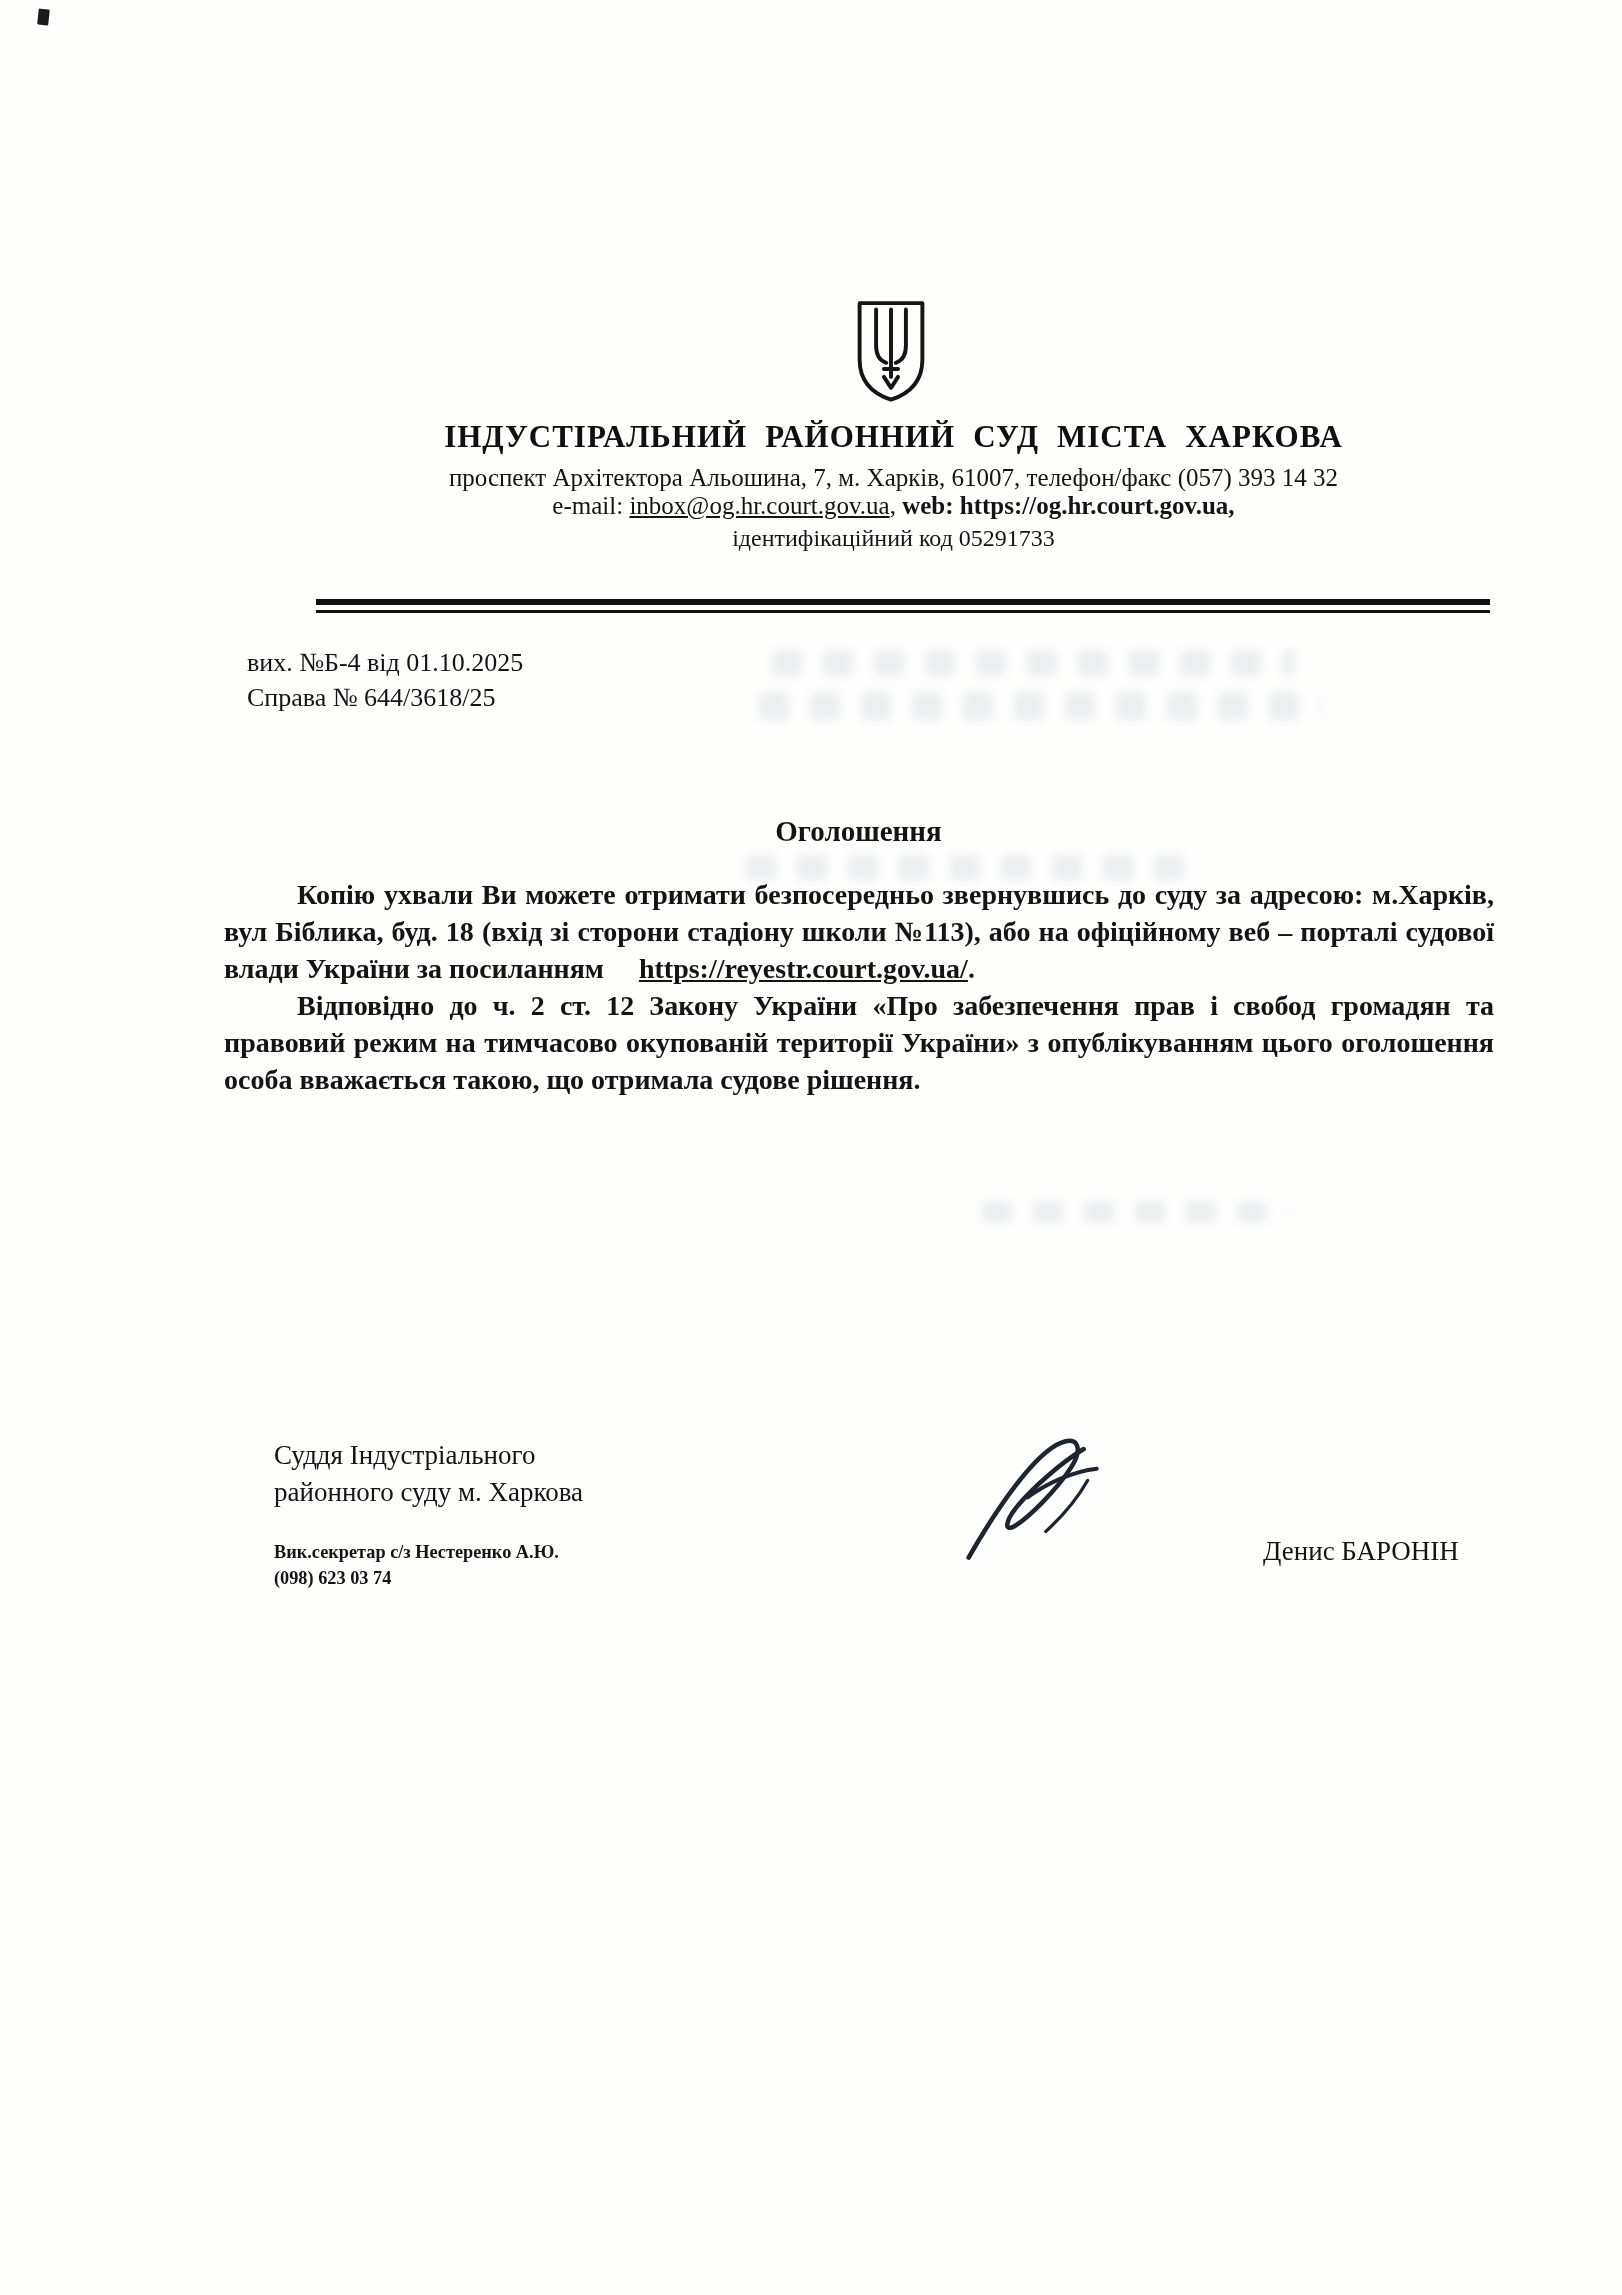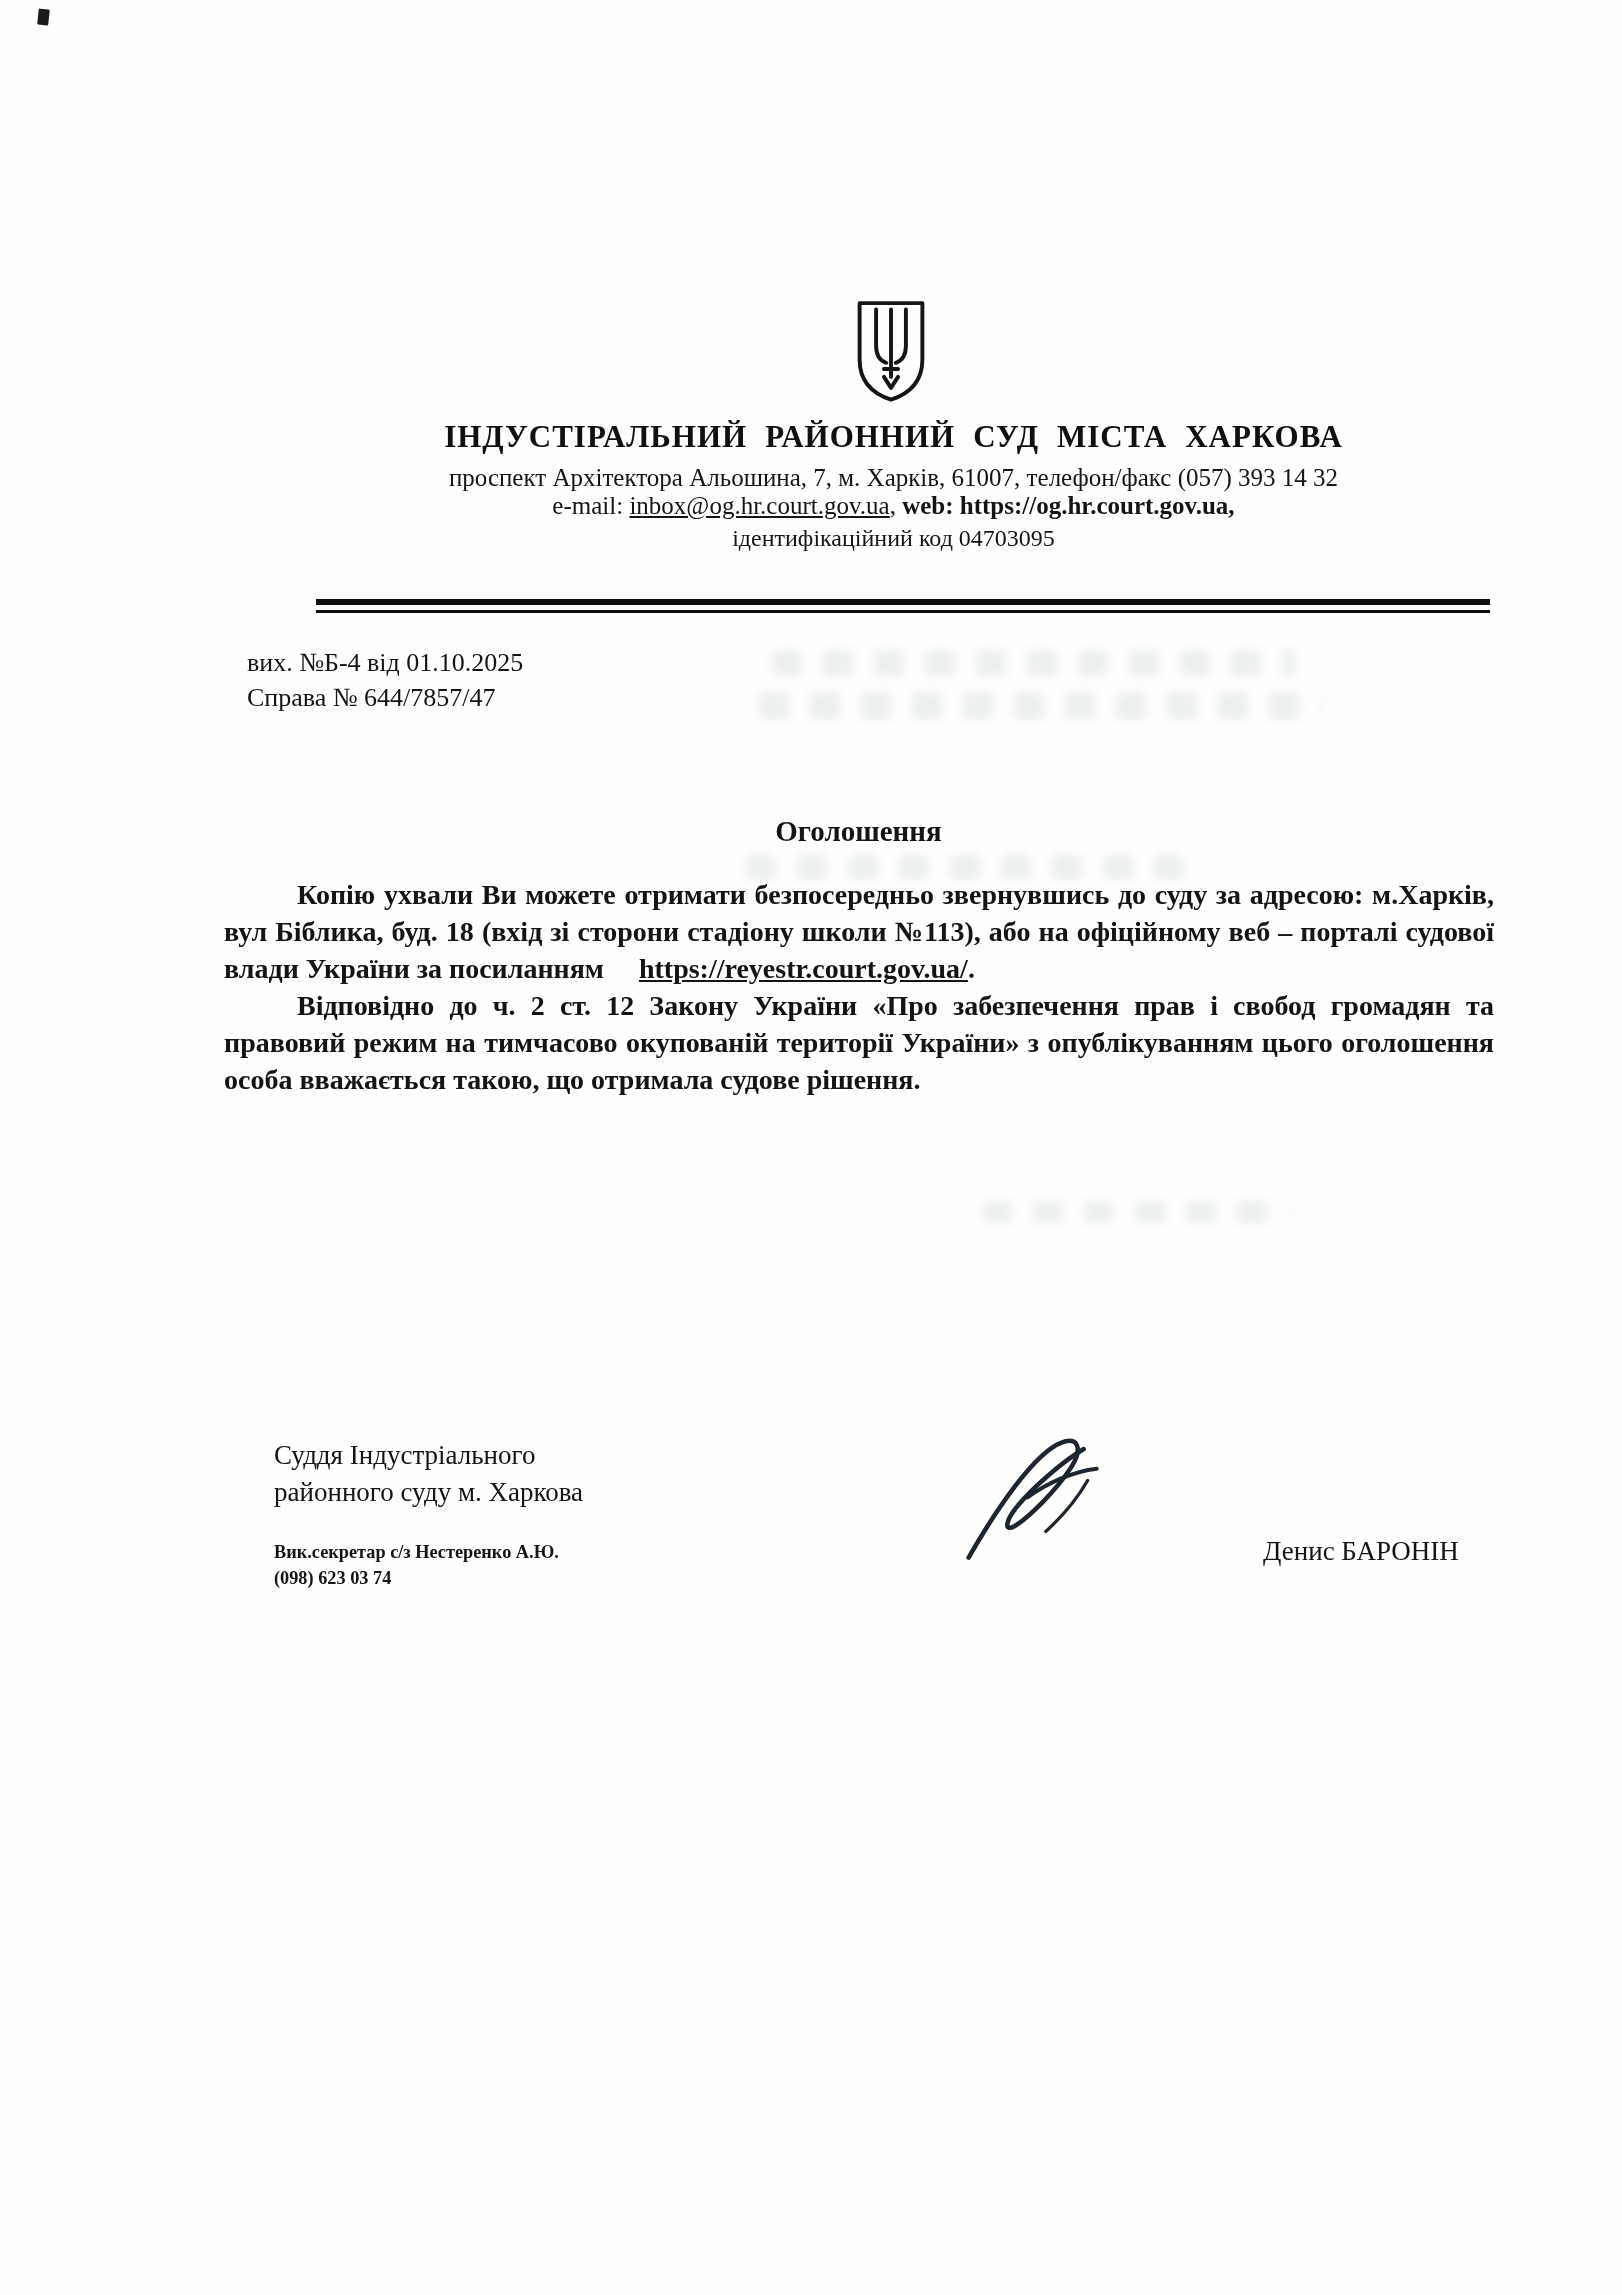--- a/index.html
+++ b/index.html
@@ -112,28 +112,28 @@
       <path d="M69,12 V58 Q69,76 56,80"></path>
       <path d="M41,98 L50,112 L59,98"></path>
       <path d="M41,88 H59"></path>
     </svg>
   </div>
 
   <div class="abs header-block">
     <div class="court-name">ІНДУСТІРАЛЬНИЙ  РАЙОННИЙ  СУД  МІСТА  ХАРКОВА</div>
     <div class="addr-line">проспект Архітектора Альошина, 7, м. Харків, 61007, телефон/факс (057) 393 14 32</div>
     <div class="email-line"><span>e-mail: </span><span class="u">inbox@og.hr.court.gov.ua</span><span>, </span><span class="b">web: https://og.hr.court.gov.ua,</span></div>
-    <div class="id-line">ідентифікаційний код 04703095</div>
+    <div class="id-line">ідентифікаційний код 05291733</div>
   </div>
 
   <div class="abs rule"></div>
 
   <div class="abs ref-block">
     <div>вих. №Б-4 від 01.10.2025</div>
-    <div>Справа № 644/7857/47</div>
+    <div>Справа № 644/3618/25</div>
   </div>
 
   <div class="abs doc-title">Оголошення</div>
 
   <div class="abs body-block">
     <p><span>Копію ухвали Ви можете отримати безпосередньо звернувшись до суду за адресою: м.Харків, вул Біблика, буд. 18 (вхід зі сторони стадіону школи №113), або на офіційному веб – порталі судової влади України за посиланням </span><span class="u">https://reyestr.court.gov.ua/</span><span>.</span></p>
     <p>Відповідно до ч. 2 ст. 12 Закону України  «Про забезпечення прав і свобод громадян та правовий режим на тимчасово окупованій території України» з опублікуванням   цього оголошення особа вважається такою, що отримала судове рішення.</p>
   </div>
 
   <div class="abs judge-title">

